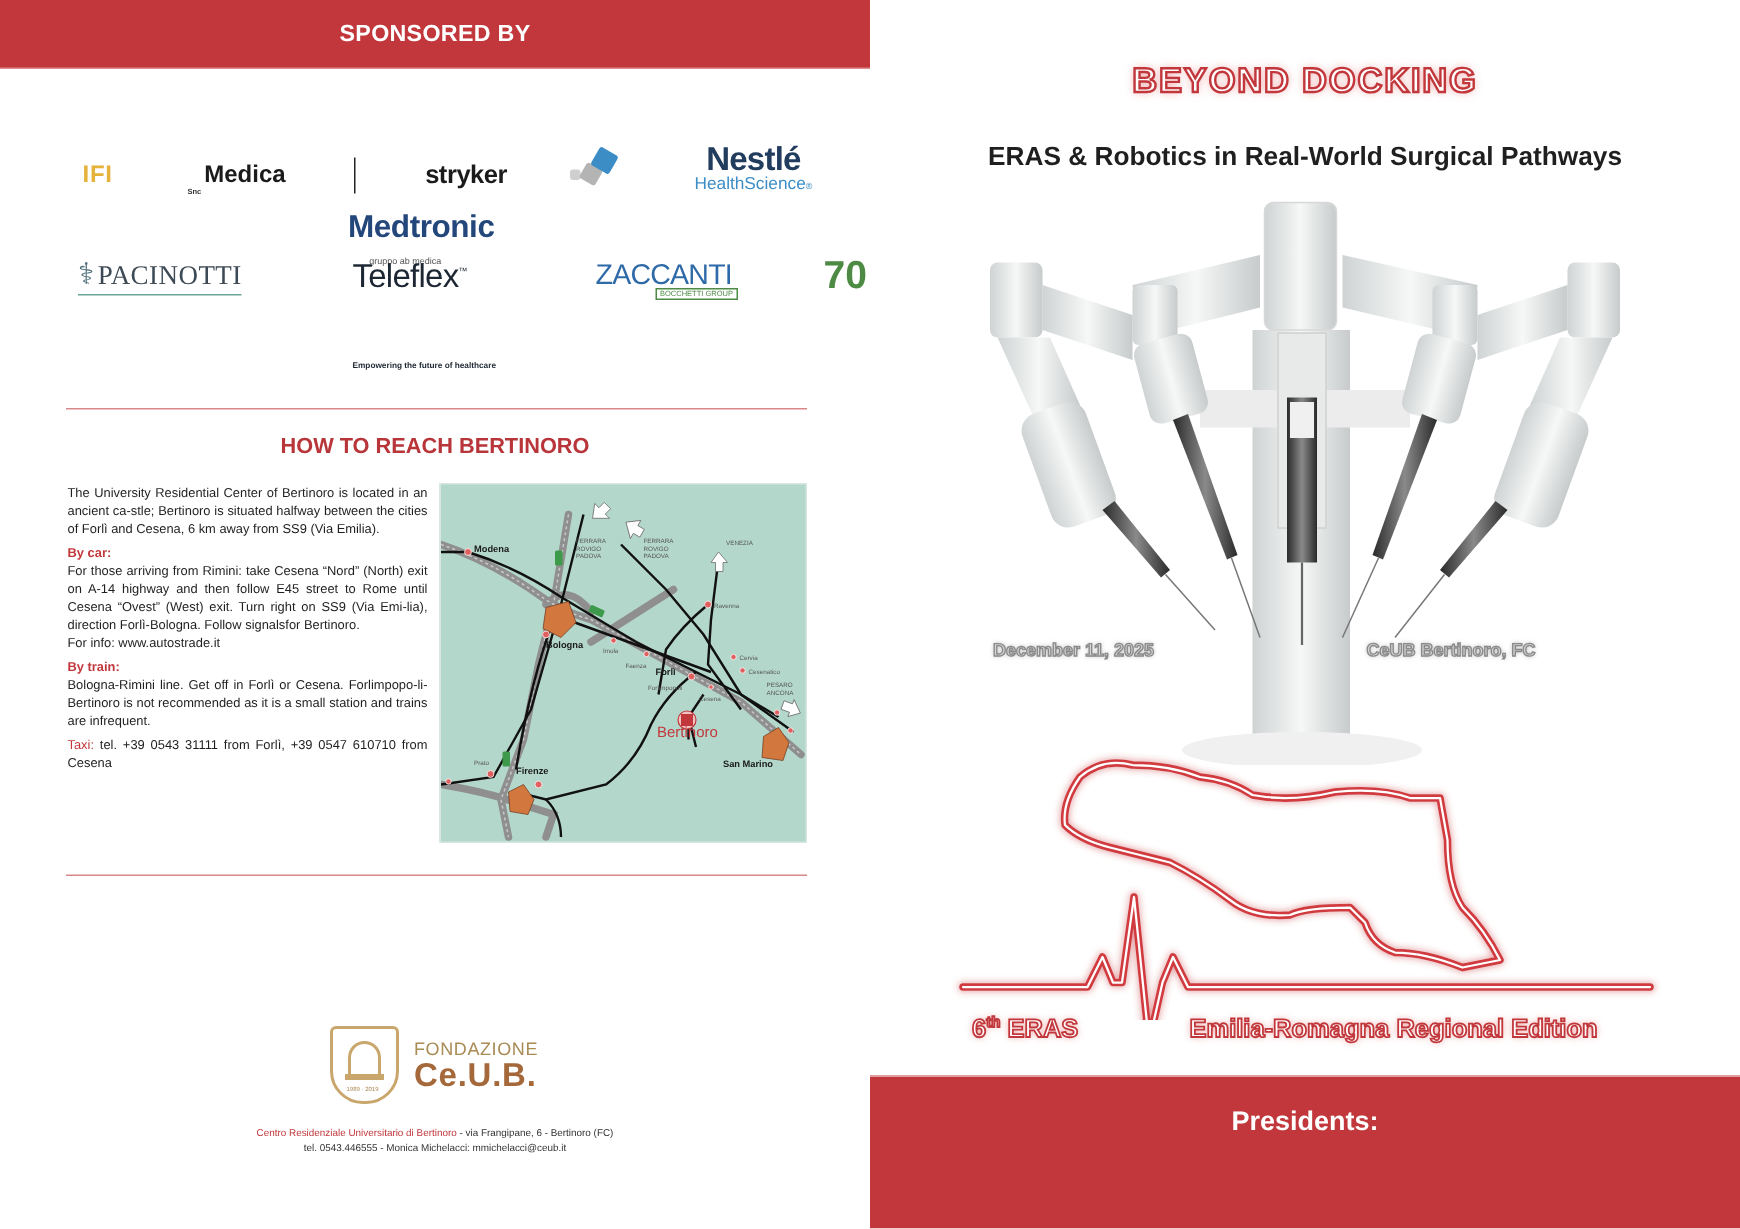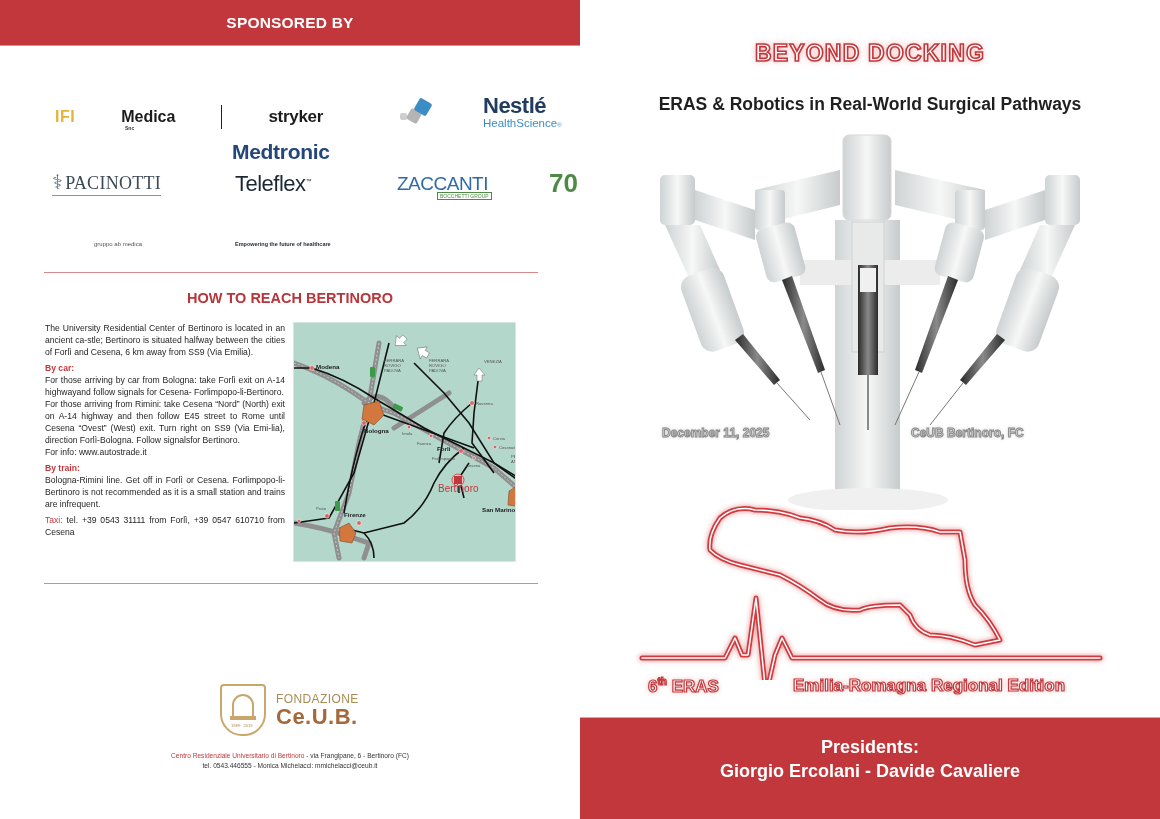--- a/index.html
+++ b/index.html
@@ -9,56 +9,56 @@
   .panel-left { position: absolute; left: 0; top: 0; width: 580px; height: 819px; background: #fff; }
   .panel-right { position: absolute; left: 580px; top: 0; width: 580px; height: 819px; background: #fff; }
 
   .sponsor-bar { position: absolute; left: 0; top: 0; width: 580px; height: 46px; background: #c1373b; border-bottom: 1px solid #e08b8d;
     display: flex; align-items: center; justify-content: center; color: #fff; font-weight: bold; font-size: 15.5px; letter-spacing: 0.2px; }
 
   .logos { position: absolute; left: 40px; top: 85px; width: 500px; height: 135px; }
   .logo { position: absolute; display: flex; align-items: center; gap: 43px; }
   .logo-ifi { left: 15px; top: 20px; font-weight: bold; font-size: 16px; }
   .logo-ifi .ifi { color: #e5b23a; letter-spacing: 0.5px; }
-  .logo-ifi .medica { color: #1b1b1b; margin-left: 3px; }
+  .logo-ifi .medica { color: #1b1b1b; margin-left: 18px; }
   .logo-ifi .sep { display: inline-block; width: 1px; height: 24px; background: #222; margin: 0 3px; }
   .logo-ifi .stryker { color: #1b1b1b; font-size: 17px; letter-spacing: -0.3px; }
   .logo-ifi .snc { position: absolute; left: 70px; top: 20px; font-size: 5px; color: #333; }
   .logo-medtronic { left: 192px; top: 17px; color: #23477b; font-weight: bold; font-size: 21px; letter-spacing: -0.3px; margin-top: 38px; }
-  .logo-nestle { left: 358px; top: 10px; }
+  .logo-nestle { left: 338px; top: 10px; text-align: center; }
   .logo-nestle .mark { position: relative; width: 42px; height: 28px; }
   .logo-nestle .hex1 { position: absolute; left: 18px; top: 2px; width: 14px; height: 14px; background: #3c8dc6; transform: rotate(30deg); border-radius: 2px; }
   .logo-nestle .hex2 { position: absolute; left: 10px; top: 12px; width: 12px; height: 12px; background: #b4b4b4; transform: rotate(30deg); border-radius: 2px; }
   .logo-nestle .hex3 { position: absolute; left: 2px; top: 15px; width: 7px; height: 7px; background: #cfcfcf; border-radius: 2px; }
   .logo-nestle .words { display: flex; flex-direction: column; line-height: 1; }
   .logo-nestle .n1 { color: #223c5e; font-weight: bold; font-size: 22px; letter-spacing: -0.5px; }
   .logo-nestle .n2 { color: #3c8dc6; font-size: 11.5px; margin-top: 1px; }
 
-  .logo-pacinotti { left: 12px; top: 85px; flex-direction: column; align-items: flex-start; }
+  .logo-pacinotti { left: 12px; top: 85px; align-items: flex-start; }
   .logo-pacinotti .p1 { font-family: "Liberation Serif", serif; font-size: 18px; color: #3d4a55; letter-spacing: 0.3px; border-bottom: 1px solid #6aa39a; padding-bottom: 1px; }
   .logo-pacinotti .p1 .cad { color: #4d6e7b; font-size: 20px; margin-right: 2px; }
   .logo-pacinotti .p2 { font-size: 6px; color: #555; margin-left: 42px; margin-top: 2px; }
   .logo-teleflex { left: 195px; top: 86px; flex-direction: column; align-items: flex-start; }
   .logo-teleflex .t1 { font-size: 22px; color: #1c2733; letter-spacing: -0.5px; font-weight: normal; }
   .logo-teleflex .t1 sup { font-size: 6px; }
   .logo-teleflex .t2 { font-size: 5.5px; color: #1c2733; font-weight: bold; margin-top: 1px; }
   .logo-zaccanti { left: 357px; top: 83px; }
   .logo-zaccanti .z1 { font-size: 19px; color: #2f6aa8; letter-spacing: -0.5px; font-family: "Liberation Sans", sans-serif; }
   .logo-zaccanti .z2 { position: absolute; left: 40px; top: 24px; font-size: 5px; color: #4d8b44; border: 1px solid #4d8b44; padding: 0 2px; white-space: nowrap; }
   .logo-zaccanti .z70 { font-size: 26px; color: #4d8b44; font-weight: bold; margin-left: 18px; }
 
   .divider { position: absolute; left: 44px; width: 494px; height: 1px; background: #d8878a; }
 
   .reach-title { position: absolute; left: 0; top: 290px; width: 580px; text-align: center; color: #b8353a; font-weight: bold; font-size: 14.5px; }
   .reach-text { position: absolute; left: 45px; top: 322px; width: 240px; font-size: 8.6px; line-height: 12.1px; color: #1f1f1f; text-align: justify; }
   .reach-text p { margin-bottom: 3.5px; }
   .reach-text .h { color: #c1373b; font-weight: bold; display: block; }
   .reach-text .tx { color: #c1373b; margin-top: 10px; }
 
-  .map { position: absolute; left: 293px; top: 322px; width: 223px; height: 240px; background: #b4d7cc; border: 1px solid #d5e7e0; overflow: hidden; }
+  .map { position: absolute; left: 293px; top: 322px; width: 245px; height: 240px; background: #b4d7cc; border: 1px solid #d5e7e0; overflow: hidden; }
   .map svg { position: absolute; left: 0; top: 0; }
   .map-label { position: absolute; font-size: 6.2px; font-weight: bold; color: #1b1b1b; white-space: nowrap; }
   .map-small { position: absolute; font-size: 4.2px; color: #555; white-space: nowrap; line-height: 5px; }
   .map-bertinoro { position: absolute; font-size: 10px; color: #c1373b; white-space: nowrap; }
 
   .org-title { position: absolute; left: 0; top: 660px; width: 580px; text-align: center; color: #b8353a; font-weight: bold; font-size: 13px; }
   .ceub-logo { position: absolute; left: 220px; top: 684px; display: flex; align-items: center; }
   .ceub-shield { width: 46px; height: 52px; border: 2px solid #c9a66b; border-radius: 4px 4px 22px 22px; position: relative; background: #fff; }
   .ceub-shield .arch { position: absolute; left: 10px; top: 8px; width: 22px; height: 22px; border: 2px solid #c9a66b; border-bottom: none; border-radius: 11px 11px 0 0; }
   .ceub-shield .base { position: absolute; left: 8px; top: 30px; width: 26px; height: 4px; background: #c9a66b; }
@@ -128,21 +128,20 @@
   </div>
 
   <div class="divider" style="top:272px"></div>
 
   <div class="reach-title">HOW TO REACH BERTINORO</div>
 
   <div class="reach-text">
     <p>The University Residential Center of Bertinoro is located in an ancient ca-stle; Bertinoro is situated halfway between the cities of Forlì and Cesena, 6 km away from SS9 (Via Emilia).</p>
     <p>
       <span class="h">By car:</span>
-      <span style="display:block">For those arriving by car from Bologna: take Forlì exit on A-14 highwayand follow signals for Cesena- Forlimpopo-li-Bertinoro.</span>
       <span style="display:block">For those arriving from Rimini: take Cesena “Nord” (North) exit on A-14 highway and then follow E45 street to Rome until Cesena “Ovest” (West) exit. Turn right on SS9 (Via Emi-lia), direction Forlì-Bologna. Follow signalsfor Bertinoro.</span>
       <span style="display:block">For info: www.autostrade.it</span>
     </p>
     <p>
       <span class="h">By train:</span>
       <span style="display:block">Bologna-Rimini line. Get off in Forlì or Cesena. Forlimpopo-li-Bertinoro is not recommended as it is a small station and trains are infrequent.</span>
     </p>
     <p>
       <span class="tx">Taxi:</span><span> tel. +39 0543 31111 from Forlì, +39 0547 610710 from Cesena</span>
     </p>
@@ -335,15 +334,14 @@
     </g>
   </svg>
 
   <div class="edition" style="left:68px">
     <span>6</span><sup>th</sup><span> ERAS</span>
   </div>
   <div class="edition" style="left:213px">Emilia-Romagna Regional Edition</div>
 
   <div class="presidents">
     <div>Presidents:</div>
-    <div>Giorgio Ercolani  - Davide Cavaliere</div>
   </div>
 </div>
 
 </body></html>

